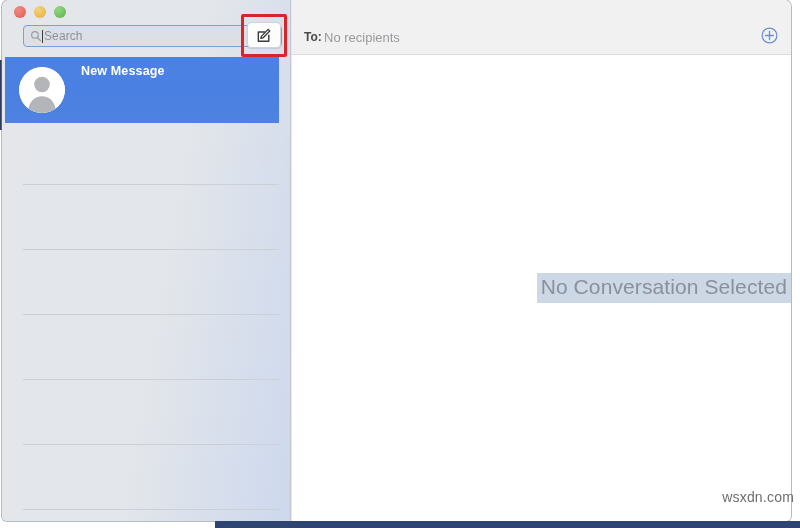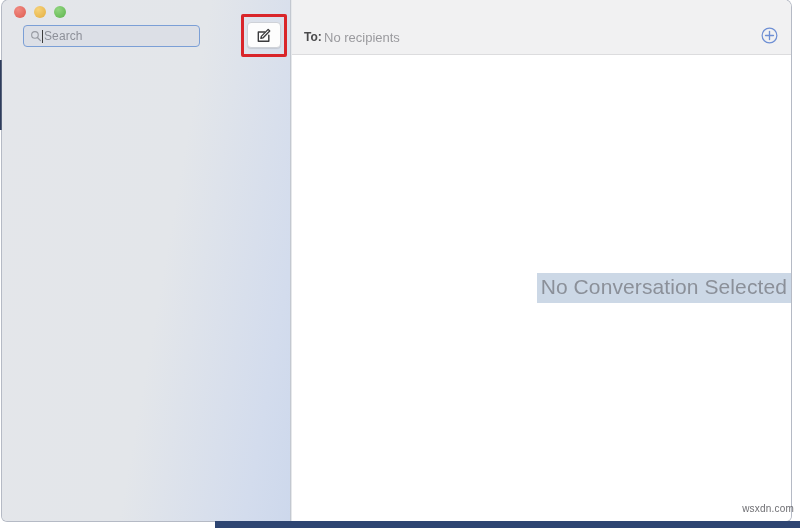--- a/index.html
+++ b/index.html
@@ -64,21 +64,21 @@
     display: block;
   }
   .tl-close  { background: radial-gradient(circle at 35% 30%, #f08b82, #df5b50); }
   .tl-min    { background: radial-gradient(circle at 35% 30%, #f6d27a, #e4ae3f); }
   .tl-max    { background: radial-gradient(circle at 35% 30%, #92d681, #5cb34c); }
 
   .search-field {
     position: absolute;
     left: 21px;
     top: 25px;
-    width: 177px;
+    width: 259px;
     height: 22px;
     border-radius: 4px;
     background: #dcdfe6;
     border: 1.5px solid #7b9fd6;
     display: flex;
     align-items: center;
     padding-left: 6px;
     gap: 0;
   }
   .search-icon { width: 12px; height: 12px; flex: none; opacity: .62; }
@@ -243,22 +243,22 @@
     left: 0;
     top: 60px;
     width: 3px;
     height: 70px;
     background: #2e3c5c;
   }
 
   .watermark {
     position: absolute;
     right: 6px;
-    bottom: 14px;
-    font-size: 10px;
+    bottom: 23px;
+    font-size: 14px;
     color: #6e6e72;
     letter-spacing: .2px;
   }
 </style>
 </head>
 <body>
 
 <div id="screenshot">
 
   <div class="left-edge-shadow"></div>
@@ -287,20 +287,40 @@
         <div class="compose-button">
           <svg class="compose-icon" viewBox="0 0 16 16">
             <path d="M1.4 4.3 H8.2 M1.4 4.3 V14.2 H12.6 V7.6" fill="none" stroke="#3b3b3d" stroke-width="1.5" stroke-linecap="round" stroke-linejoin="round"></path>
             <path d="M6.3 10.6 L13.6 3.2 L11.9 1.5 L4.6 8.9 L4.1 11.1 Z" fill="none" stroke="#3b3b3d" stroke-width="1.4" stroke-linejoin="round"></path>
           </svg>
         </div>
 
         <div class="compose-highlight"></div>
       </div>
 
+      <div class="conv-list">
+
+        <div class="conv-row-selected">
+          <div class="avatar">
+            <svg width="46" height="46" viewBox="0 0 46 46">
+              <circle cx="23" cy="23" r="23" fill="#ffffff"></circle>
+              <circle cx="23" cy="17.5" r="7.8" fill="#b3b5b8"></circle>
+              <path d="M8.6 46 C9.6 34.5 15.6 29.2 23 29.2 C30.4 29.2 36.4 34.5 37.4 46 Z" fill="#b3b5b8"></path>
+            </svg>
+          </div>
+          <span class="conv-title">New Message</span>
+        </div>
+
+        <div class="row-sep" style="top:127px"></div>
+        <div class="row-sep" style="top:192px"></div>
+        <div class="row-sep" style="top:257px"></div>
+        <div class="row-sep" style="top:322px"></div>
+        <div class="row-sep" style="top:387px"></div>
+        <div class="row-sep" style="top:452px"></div>
+      </div>
     </div>
 
     <div class="main-pane">
 
       <div class="to-bar">
         <span class="to-label">To:</span>
         <span class="to-value">No recipients</span>
 
         <svg class="add-recipient-button" viewBox="0 0 18 18">
           <circle cx="9" cy="9" r="7.8" fill="none" stroke="#6e8fd4" stroke-width="1.3"></circle>

